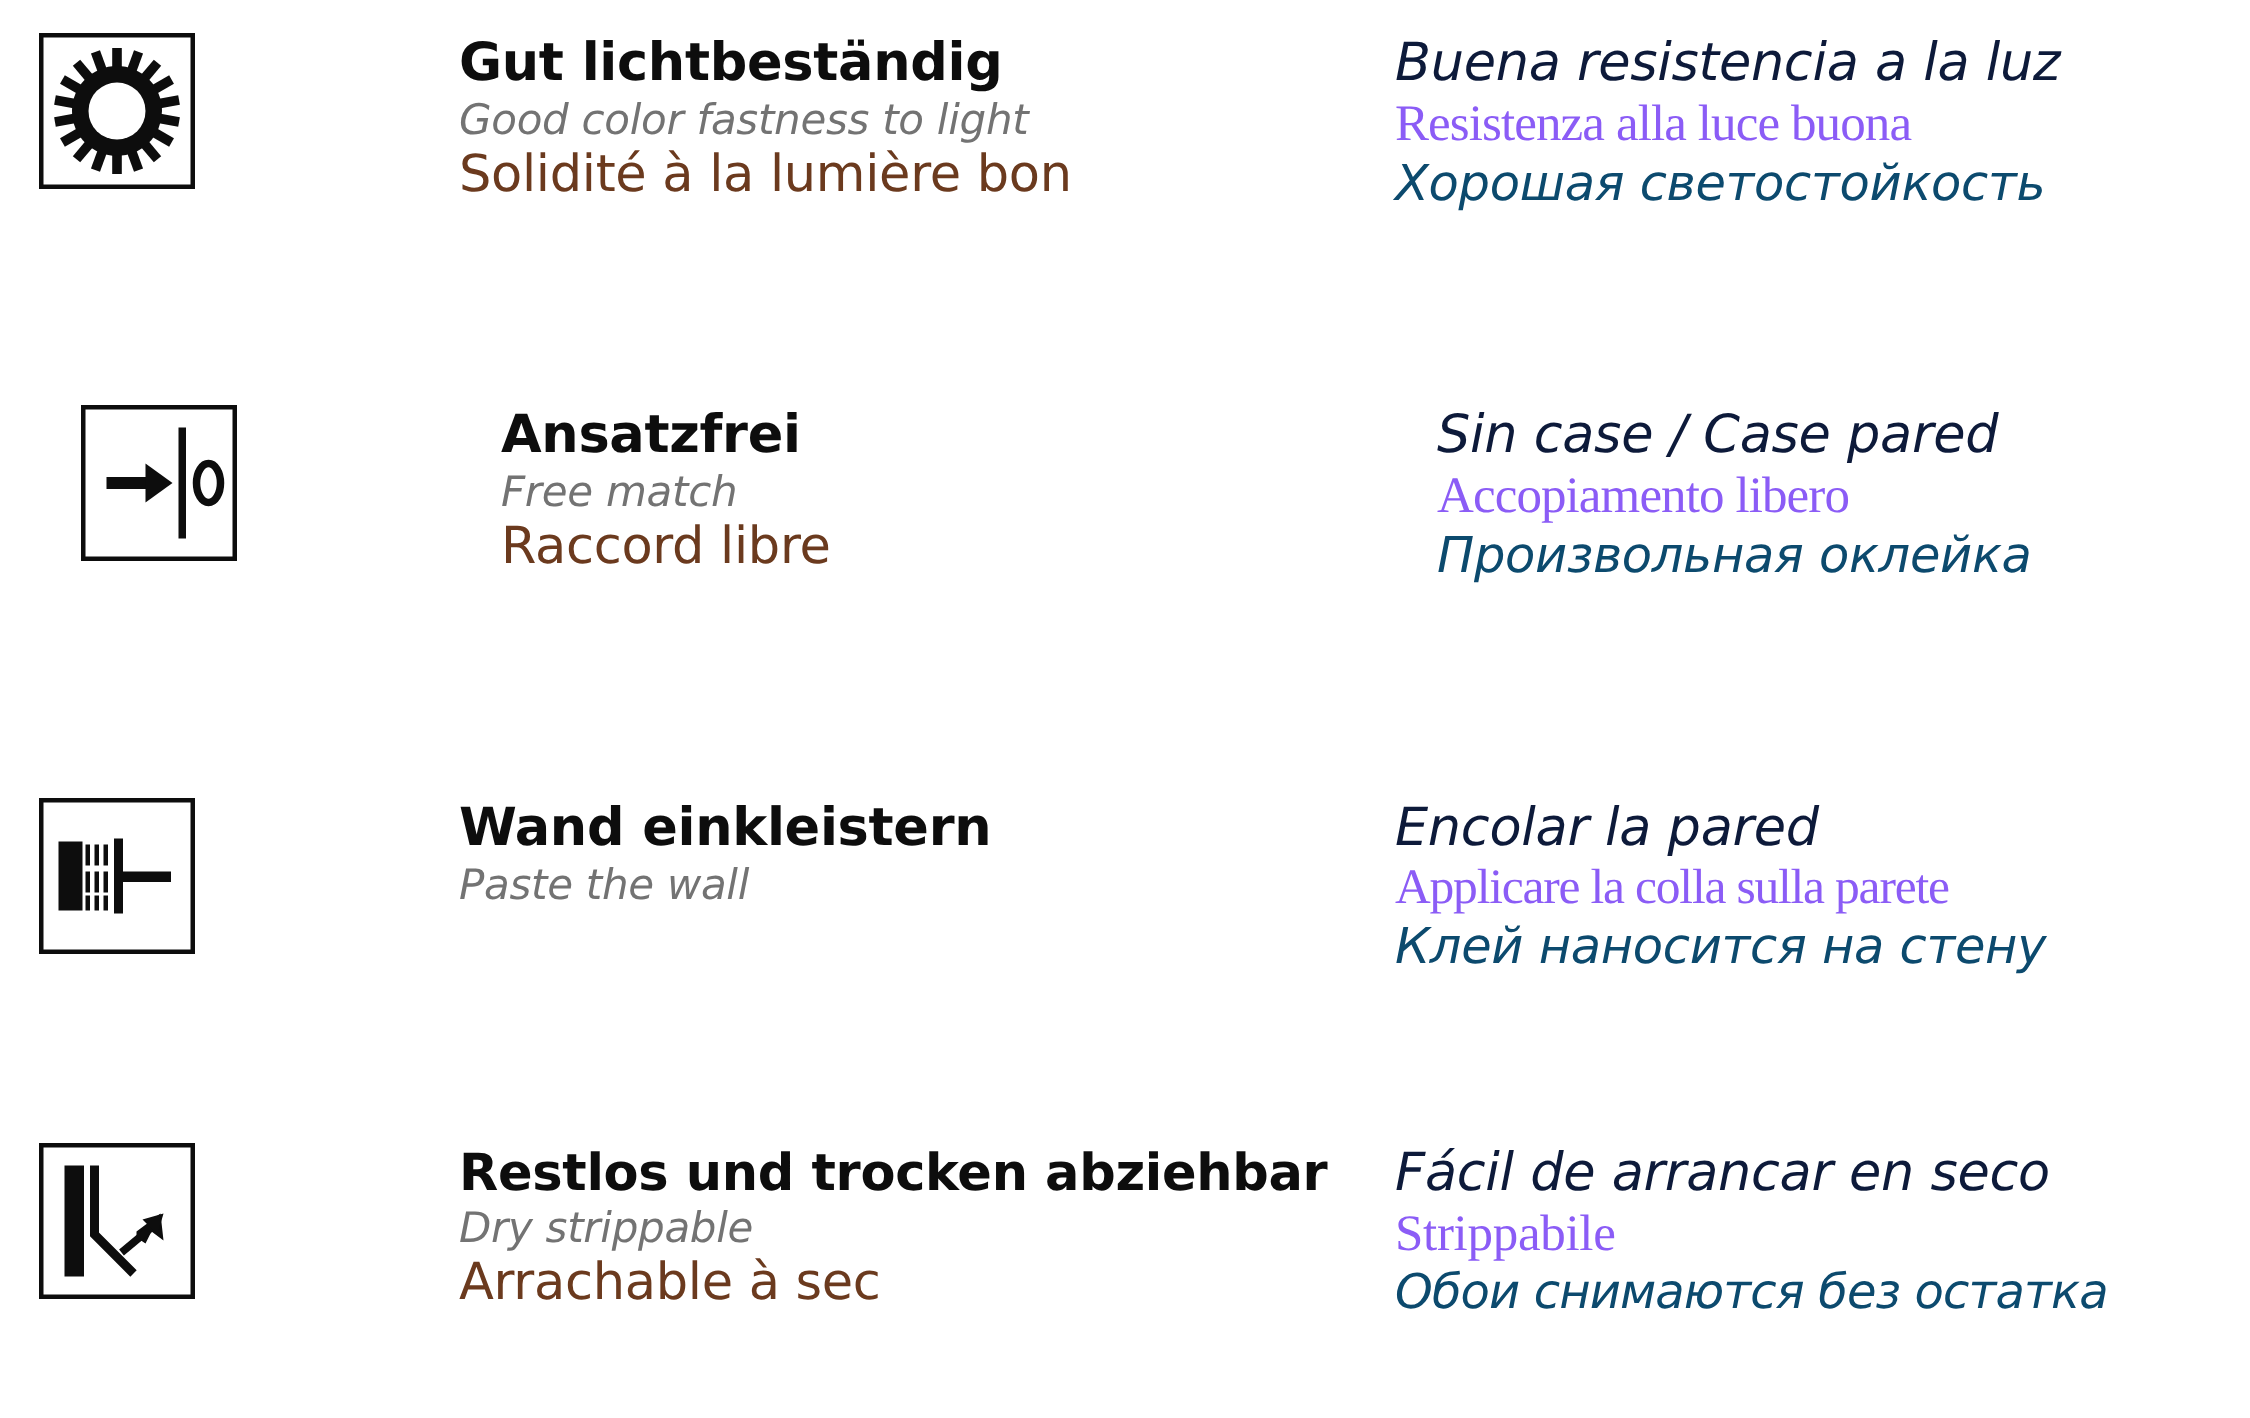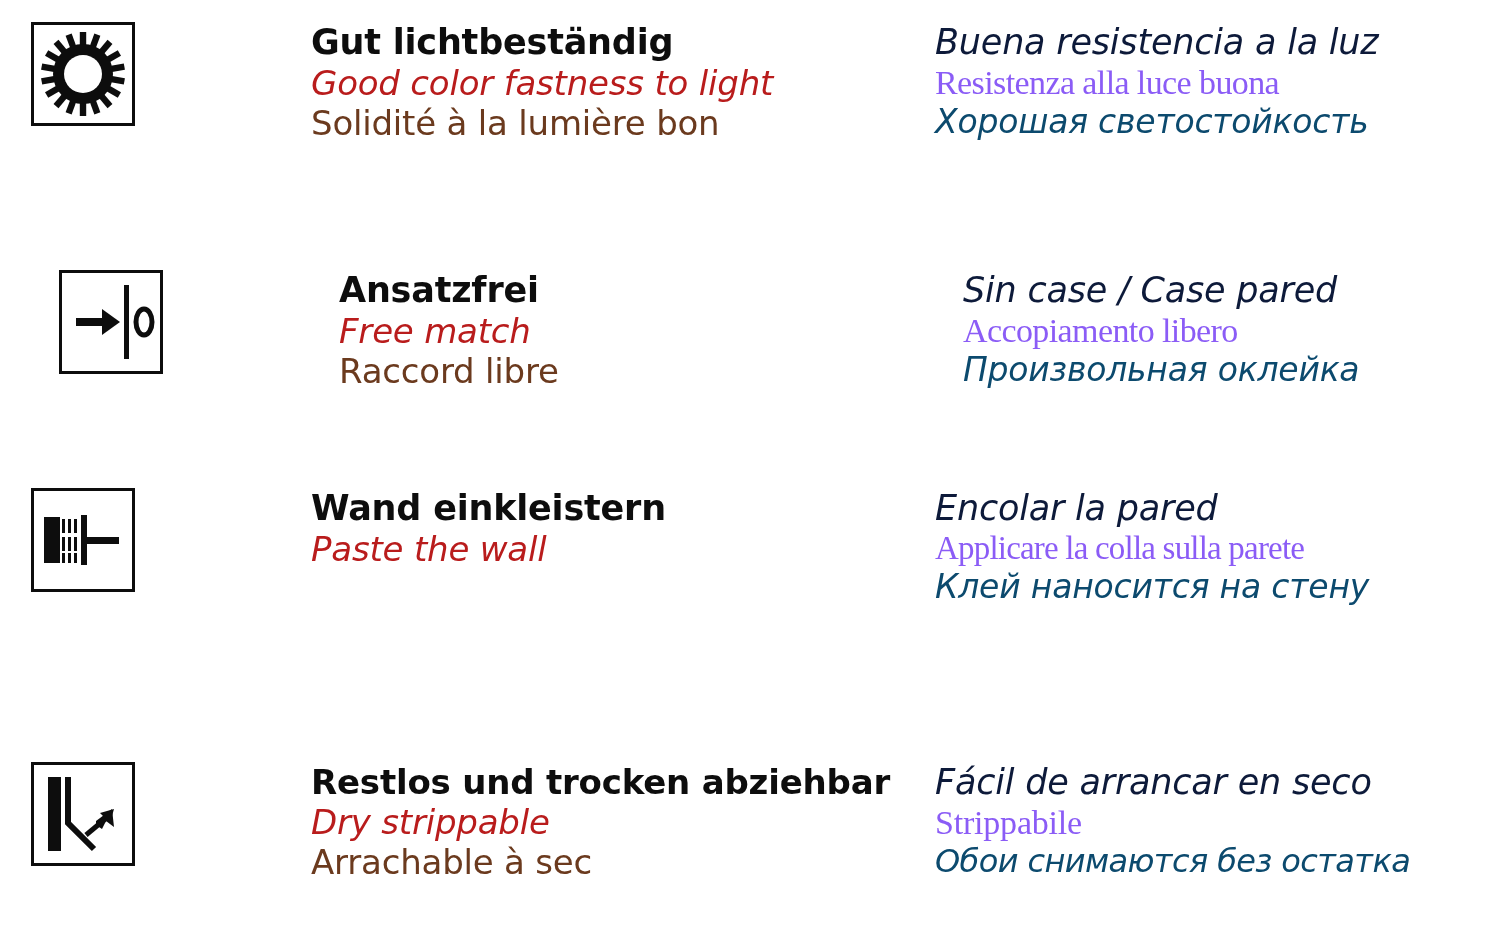--- a/index.html
+++ b/index.html
@@ -18,25 +18,24 @@
     width: 1500px;
     height: 945px;
     background: #ffffff;
   }
   .row {
     position: absolute;
     left: 0;
     width: 1500px;
     display: flex;
     align-items: flex-start;
-    justify-content: center;
   }
   .row-1 { top: 22px; }
   .row-2 { top: 270px; padding-left: 28px; }
-  .row-3 { top: 488px; }
+  .row-3 { top: 532px; }
   .row-4 { top: 762px; }
 
   .icon-cell {
     width: 300px;
     flex: 0 0 300px;
     display: flex;
     justify-content: flex-start;
     padding-left: 26px;
     box-sizing: border-box;
   }
@@ -64,22 +63,22 @@
   .l-de {
     font-family: "DejaVu Sans", sans-serif;
     font-weight: bold;
     font-size: 35px;
     color: #0d0d0d;
     letter-spacing: -0.2px;
   }
   .l-en {
     font-family: "DejaVu Sans", sans-serif;
     font-style: italic;
-    font-size: 34px;
-    color: #b91c1c;
+    font-size: 28px;
+    color: #737373;
     letter-spacing: -0.2px;
   }
   .l-fr {
     font-family: "DejaVu Sans", sans-serif;
     font-size: 34px;
     color: #6b3a1e;
     letter-spacing: -0.2px;
   }
   .l-es {
     font-family: "DejaVu Sans", sans-serif;

